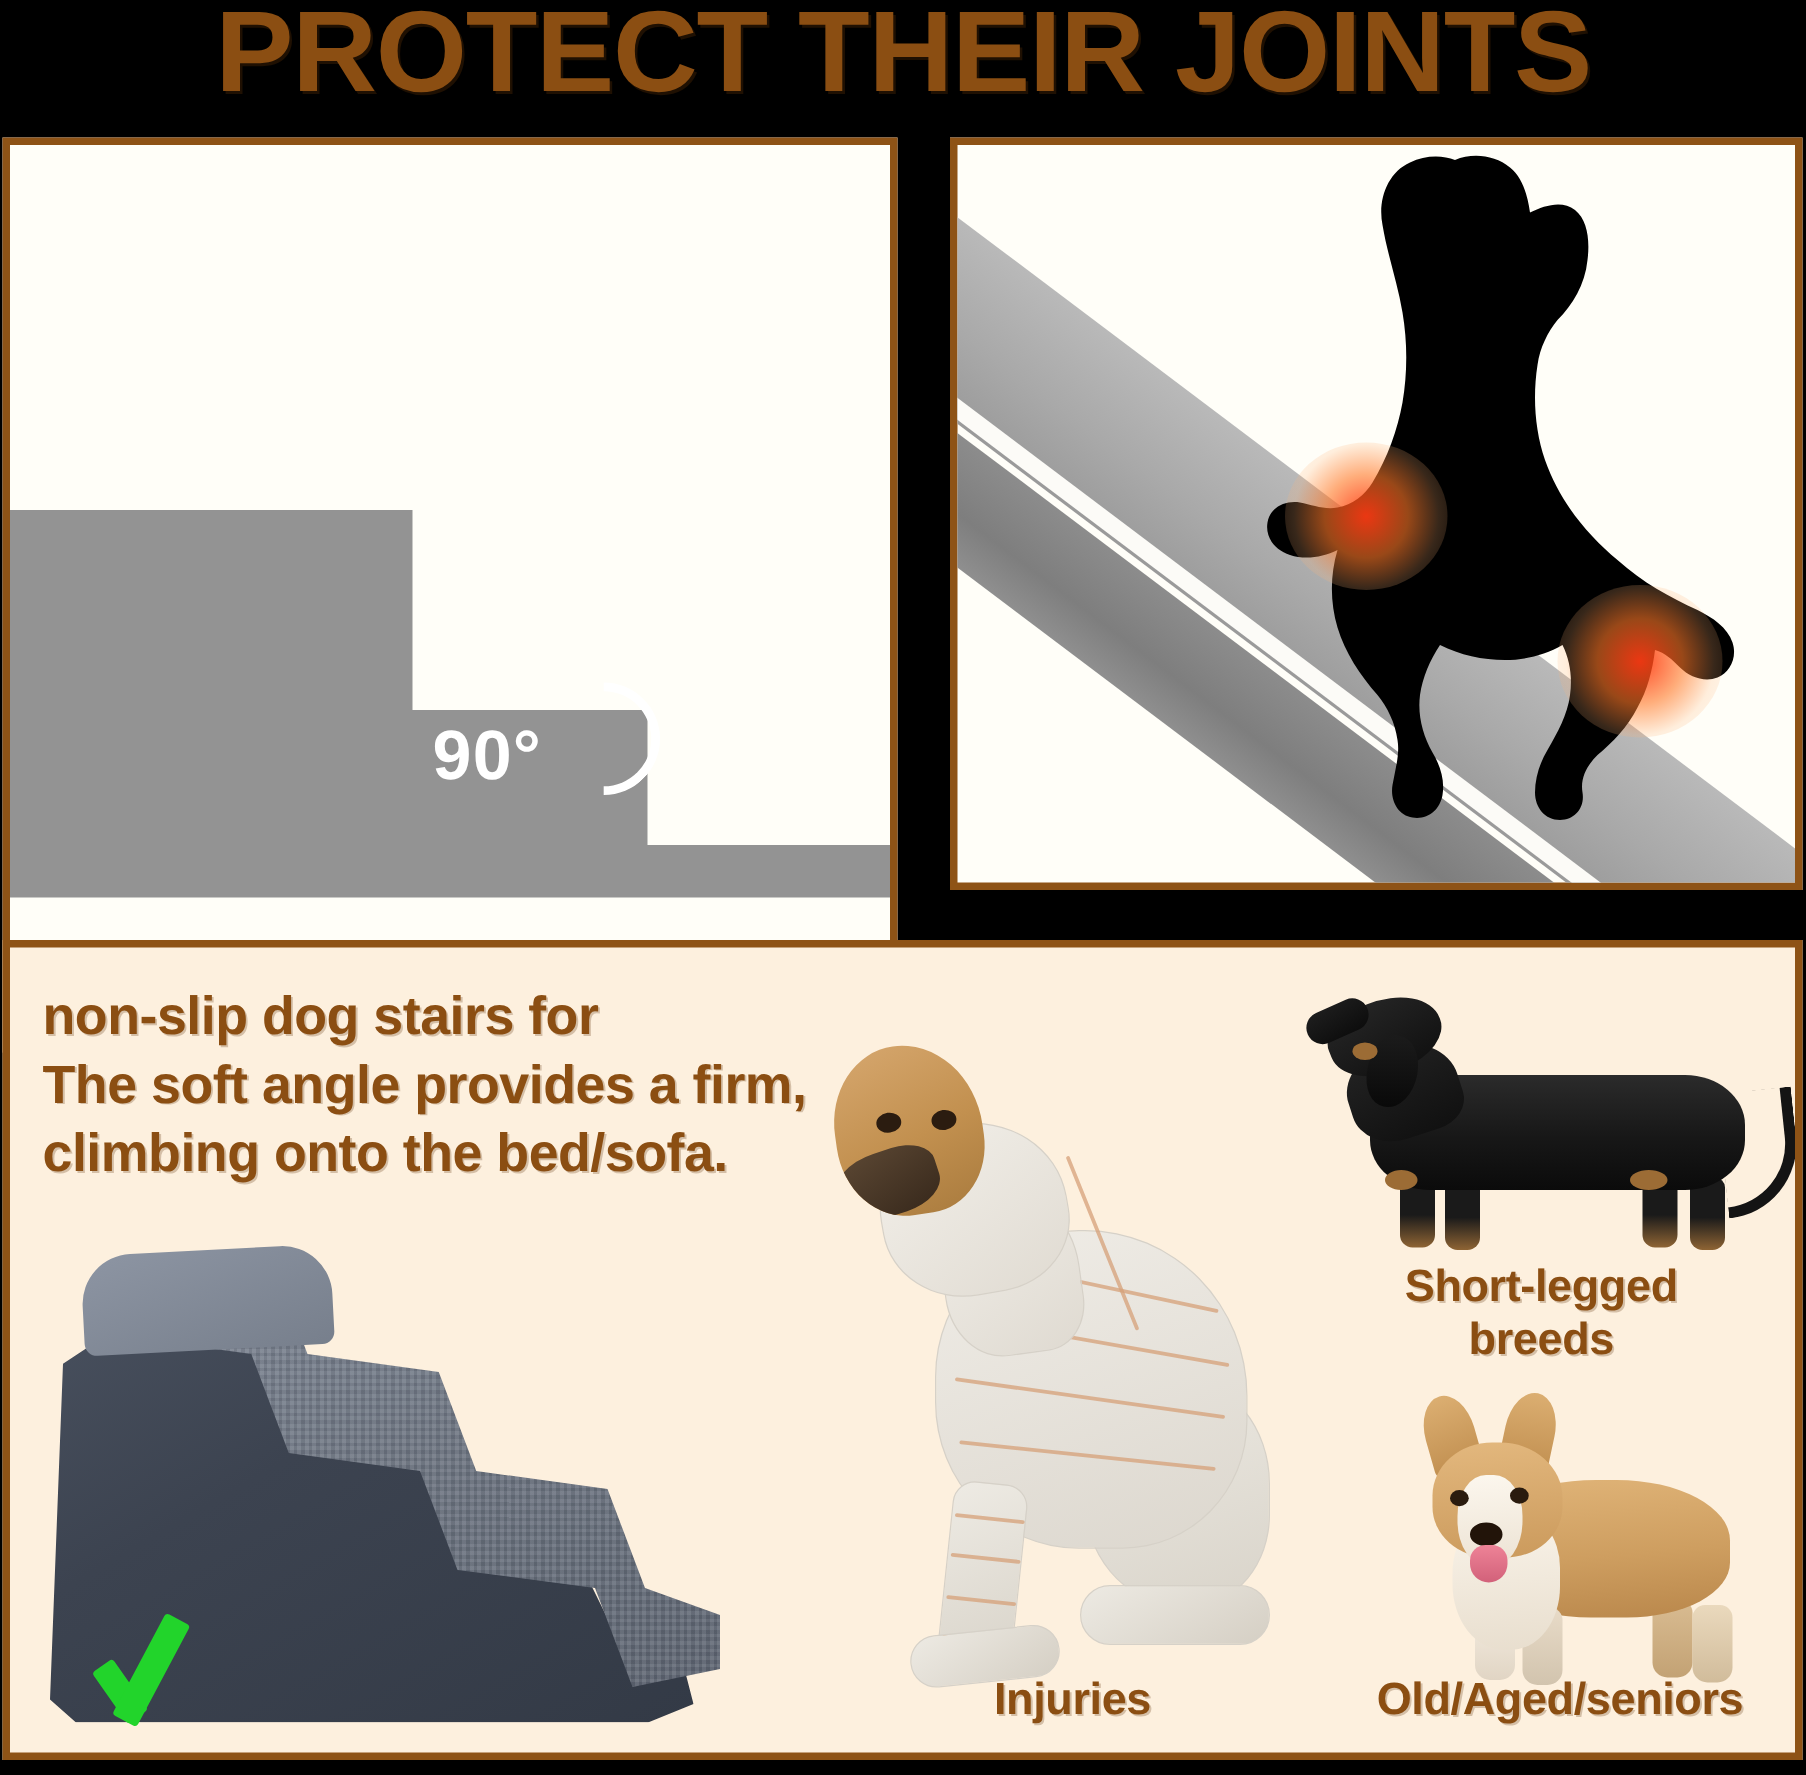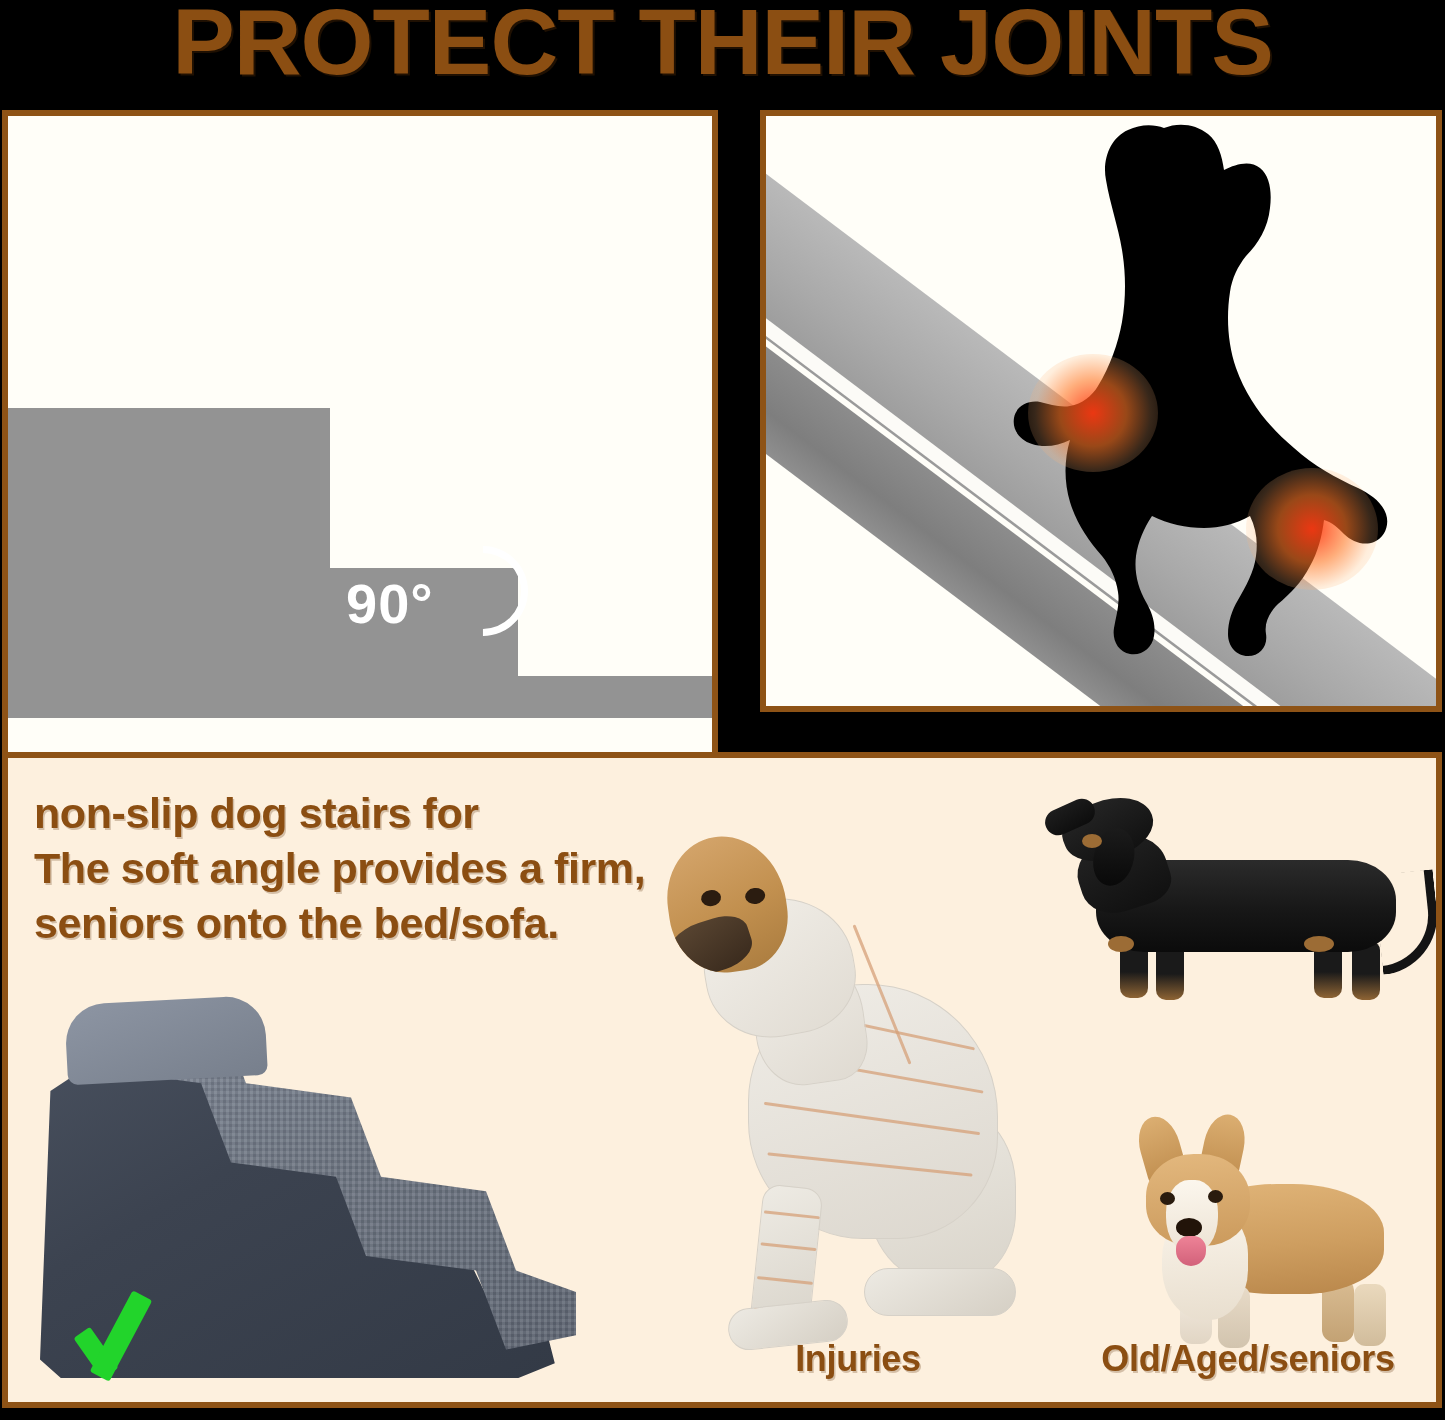--- a/index.html
+++ b/index.html
@@ -403,21 +403,21 @@
     <div class="glow" id="glow-front"></div>
     <div class="glow" id="glow-rear"></div>
 
   </div>
 
   <div class="panel" id="panel-bottom">
 
     <div id="body-copy">
       <div>non-slip dog stairs for</div>
       <div>The soft angle provides a firm,</div>
-      <div>seniors onto the bed/sofa.</div>
+      <div>climbing onto the bed/sofa.</div>
     </div>
 
     <div id="stairs-prod">
       <div class="foam" id="foam-front"></div>
       <div class="foam" id="foam-tread"></div>
       <div class="foam" id="foam-top-hi"></div>
       <div class="check-mark">
         <i></i>
           <i></i>
       </div>
@@ -458,20 +458,21 @@
       <div id="dx-body"></div>
       <div id="dx-neck"></div>
       <div id="dx-head"></div>
       <div id="dx-snout"></div>
       <div id="dx-ear"></div>
       <div class="tan" style="left:22px; top:44px; width:20px; height:14px;"></div>
       <div class="tan" style="left:48px; top:146px; width:26px; height:16px;"></div>
       <div class="tan" style="left:244px;top:146px; width:30px; height:16px;"></div>
     </div>
 
+    <div class="cap" id="cap-short">Short-legged breeds</div>
 
     <div id="corgi">
       <div class="cg-leg" id="cg-lg3"></div>
       <div class="cg-leg" id="cg-lg4"></div>
       <div id="cg-body"></div>
       <div class="cg-leg" id="cg-lg1"></div>
       <div class="cg-leg" id="cg-lg2"></div>
       <div id="cg-chest"></div>
       <div class="cg-ear" id="cg-ear1"></div>
       <div class="cg-ear" id="cg-ear2"></div>

